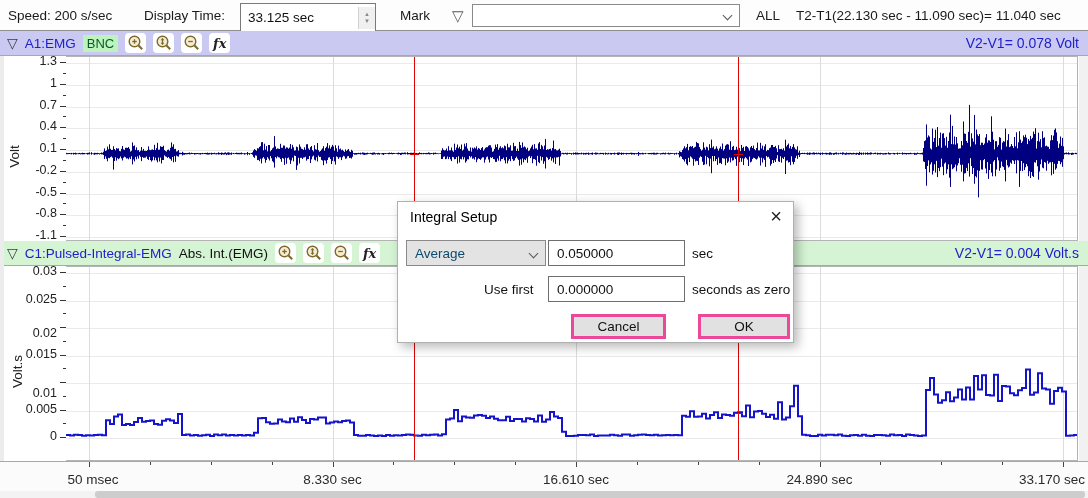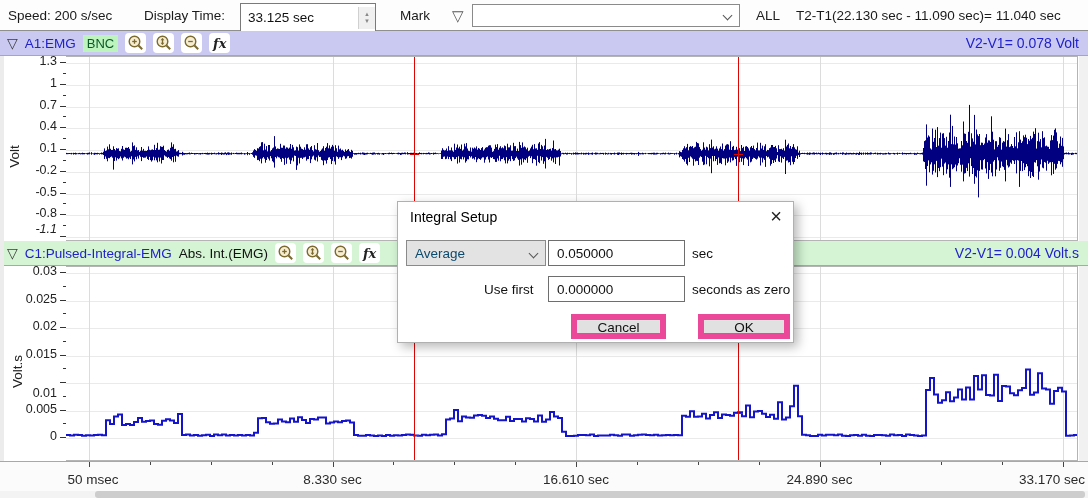--- a/index.html
+++ b/index.html
@@ -61,21 +61,21 @@
   .left-edge{position:absolute;left:0;top:56px;width:4px;height:442px;background:#ececec}
 
   
   .dialog{position:absolute;left:397px;top:201px;width:397px;height:142px;background:#fff;border:1px solid #b0b0b0;box-shadow:4px 4px 10px rgba(0,0,0,.28);z-index:30}
   .dlg-title{position:absolute;left:12px;top:7px;font-size:14px;color:#000}
   .dlg-close{position:absolute;right:11px;top:2px;font-size:20px;font-weight:300;color:#222;cursor:pointer;line-height:24px}
   .dlg-combo{position:absolute;left:8px;top:38px;width:140px;height:26px;background:#e3e3e3;border:1px solid #8a8a8a;display:flex;align-items:center;padding:0 8px;font-size:13.5px;color:#0c4a6e}
   .dlg-combo .chev{margin-left:auto}
   .dlg-input{position:absolute;height:26px;width:137px;left:150px;background:#fff;border:1px solid #6e6e6e;display:flex;align-items:center;padding-left:8px;font-size:13.5px}
   .dlg-text{position:absolute;font-size:13.5px;color:#111;white-space:nowrap}
-  .dlg-btn{position:absolute;top:112px;height:25px;background:#e1e1e1;border:6px solid #ec4899;font-size:13.5px;font-family:"Liberation Sans",sans-serif;color:#111;cursor:pointer}
+  .dlg-btn{position:absolute;top:112px;height:25px;background:#e1e1e1;border:3px solid #ec4899;font-size:13.5px;font-family:"Liberation Sans",sans-serif;color:#111;cursor:pointer}
 </style>
 </head>
 <body>
 
 <div class="app">
 
   <div class="toolbar">
     <span class="tlabel" style="left:8px">Speed: 200 s/sec</span>
     <span class="tlabel" style="left:144px">Display Time:</span>
     <div class="spininput">
@@ -150,21 +150,21 @@
         <div class="ytick" style="left: 63px; width: 3px; top: 103.881px;"></div>
         <div class="ytick-label" style="top: 106.755px;">-0.2</div>
         <div class="ytick" style="left: 60px; width: 6px; top: 114.755px;"></div>
         <div class="ytick" style="left: 63px; width: 3px; top: 125.629px;"></div>
         <div class="ytick-label" style="top: 128.503px;">-0.5</div>
         <div class="ytick" style="left: 60px; width: 6px; top: 136.503px;"></div>
         <div class="ytick" style="left: 63px; width: 3px; top: 147.377px;"></div>
         <div class="ytick-label" style="top: 150.25px;">-0.8</div>
         <div class="ytick" style="left: 60px; width: 6px; top: 158.25px;"></div>
         <div class="ytick" style="left: 63px; width: 3px; top: 169.124px;"></div>
-        <div class="ytick-label" style="top: 166px; font-style: italic;">-1.1</div>
+        <div class="ytick-label" style="top: 172px;">-1.1</div>
         <div class="ytick" style="left: 60px; width: 6px; top: 179.998px;"></div>
       </div>
     <div class="plot-inner" id="a1-inner">
         <div class="hgrid" style="top: 6.01685px;"></div>
         <div class="hgrid" style="top: 27.7645px;"></div>
         <div class="hgrid" style="top: 49.5121px;"></div>
         <div class="hgrid" style="top: 71.2598px;"></div>
         <div class="hgrid" style="top: 93.0074px;"></div>
         <div class="hgrid" style="top: 114.755px;"></div>
         <div class="hgrid" style="top: 136.503px;"></div>
@@ -229,21 +229,21 @@
 
   <div class="plot-row" id="c1-plot">
     <div class="yaxis" id="c1-axis">
       <span class="unit-label" style="left:-13px">Volt.s</span>
     <div class="ytick-label" style="top: -1.95093px;">0.03</div>
         <div class="ytick" style="left: 60px; width: 6px; top: 6.04907px;"></div>
         <div class="ytick" style="left: 63px; width: 3px; top: 19.797px;"></div>
         <div class="ytick-label" style="top: 25.5448px;">0.025</div>
         <div class="ytick" style="left: 60px; width: 6px; top: 33.5448px;"></div>
         <div class="ytick" style="left: 63px; width: 3px; top: 47.2927px;"></div>
-        <div class="ytick-label" style="top: 53px; margin-left: 20px;">0.02</div>
+        <div class="ytick-label" style="top: 60px; margin-left: 20px;">0.02</div>
         <div class="ytick" style="left: 60px; width: 6px; top: 61.0406px;"></div>
         <div class="ytick" style="left: 63px; width: 3px; top: 74.7885px;"></div>
         <div class="ytick-label" style="top: 80.5364px;">0.015</div>
         <div class="ytick" style="left: 60px; width: 6px; top: 88.5364px;"></div>
         <div class="ytick" style="left: 63px; width: 3px; top: 102.284px;"></div>
         <div class="ytick-label" style="top: 120px;">0.01</div>
         <div class="ytick" style="left: 60px; width: 6px; top: 116.032px;"></div>
         <div class="ytick" style="left: 63px; width: 3px; top: 129.78px;"></div>
         <div class="ytick-label" style="top: 135.528px;">0.005</div>
         <div class="ytick" style="left: 60px; width: 6px; top: 143.528px;"></div>

